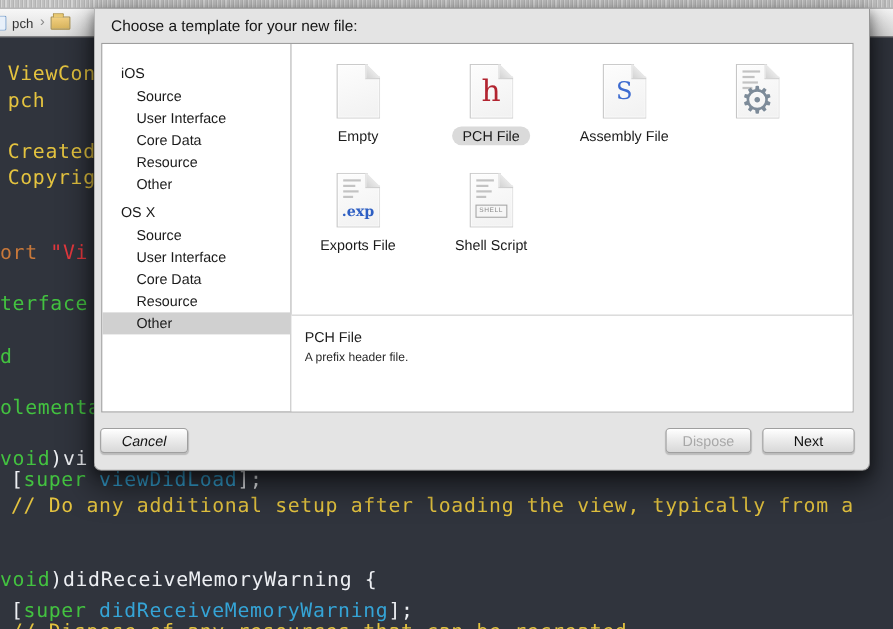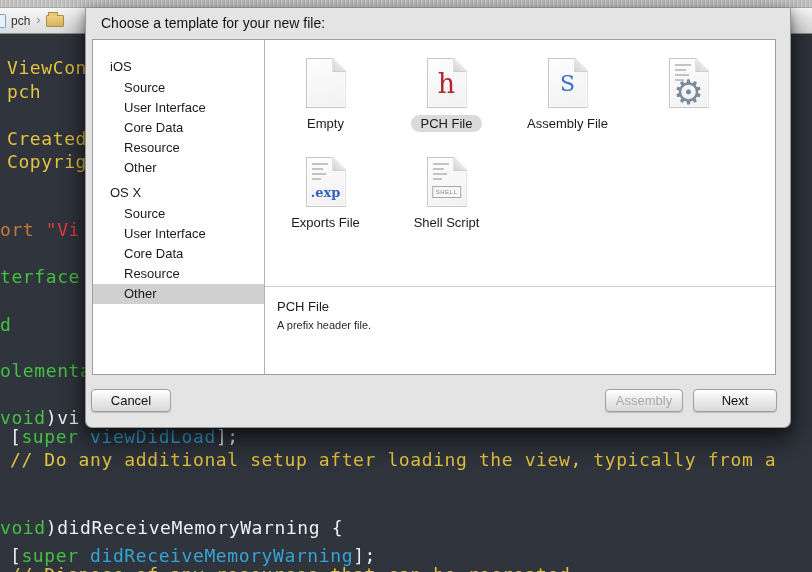--- a/index.html
+++ b/index.html
@@ -68,21 +68,21 @@
   .shellbadge { position:absolute; bottom:8px; left:50%; transform:translateX(-50%); border:1px solid #a8a8a8; background:#f6f6f6; padding:2px 3px; font-size:6px; letter-spacing:0.5px; color:#8a8a8a; white-space:nowrap; }
 
   .detail { position:absolute; left:0; right:0; bottom:0; height:88px; border-top:1px solid #cdcdcd; padding:12px 0 0 12px; background:#fff; }
   .detail-title { font-size:13px; color:#1c1c1c; }
   .detail-desc { margin-top:5px; font-size:11px; color:#2a2a2a; }
 
   .btn { position:absolute; height:23px; border:1px solid #9f9f9f; border-radius:4px;
     background:linear-gradient(#ffffff,#ececec 45%,#d8d8d8);
     box-shadow:inset 0 1px 0 #fff, 0 1px 1px rgba(0,0,0,0.18);
     font-size:13px; color:#111; text-align:center; line-height:21px; cursor:default; }
-  .btn-cancel { left:5px; bottom:15px; width:80px; }
+  .btn-cancel { left:5px; bottom:15px; width:80px;font-style:italic; }
   .btn-previous { left:519px; bottom:15px; width:78px; color:#a8a8a8; }
   .btn-next { left:607px; bottom:15px; width:84px; }
 </style>
 </head>
 <body>
 
 <div class="editor">
     <div class="codeline" style="top: 24px; left: 7px;"><span class="c-comment">ViewCont</span></div>
     <div class="codeline" style="top: 48px; left: 7px;"><span class="c-comment">pch</span></div>
     <div class="codeline" style="top: 95px; left: 7px;"><span class="c-comment">Created</span></div>
@@ -180,15 +180,15 @@
           </div>
         </div>
       <div class="detail">
         <div class="detail-title">PCH File</div>
         <div class="detail-desc">A prefix header file.</div>
       </div>
     </div>
   </div>
 
   <div class="btn btn-cancel">Cancel</div>
-  <div class="btn btn-previous">Assembly</div>
+  <div class="btn btn-previous">Dispose</div>
   <div class="btn btn-next">Next</div>
 </div>
 
 </body></html>

